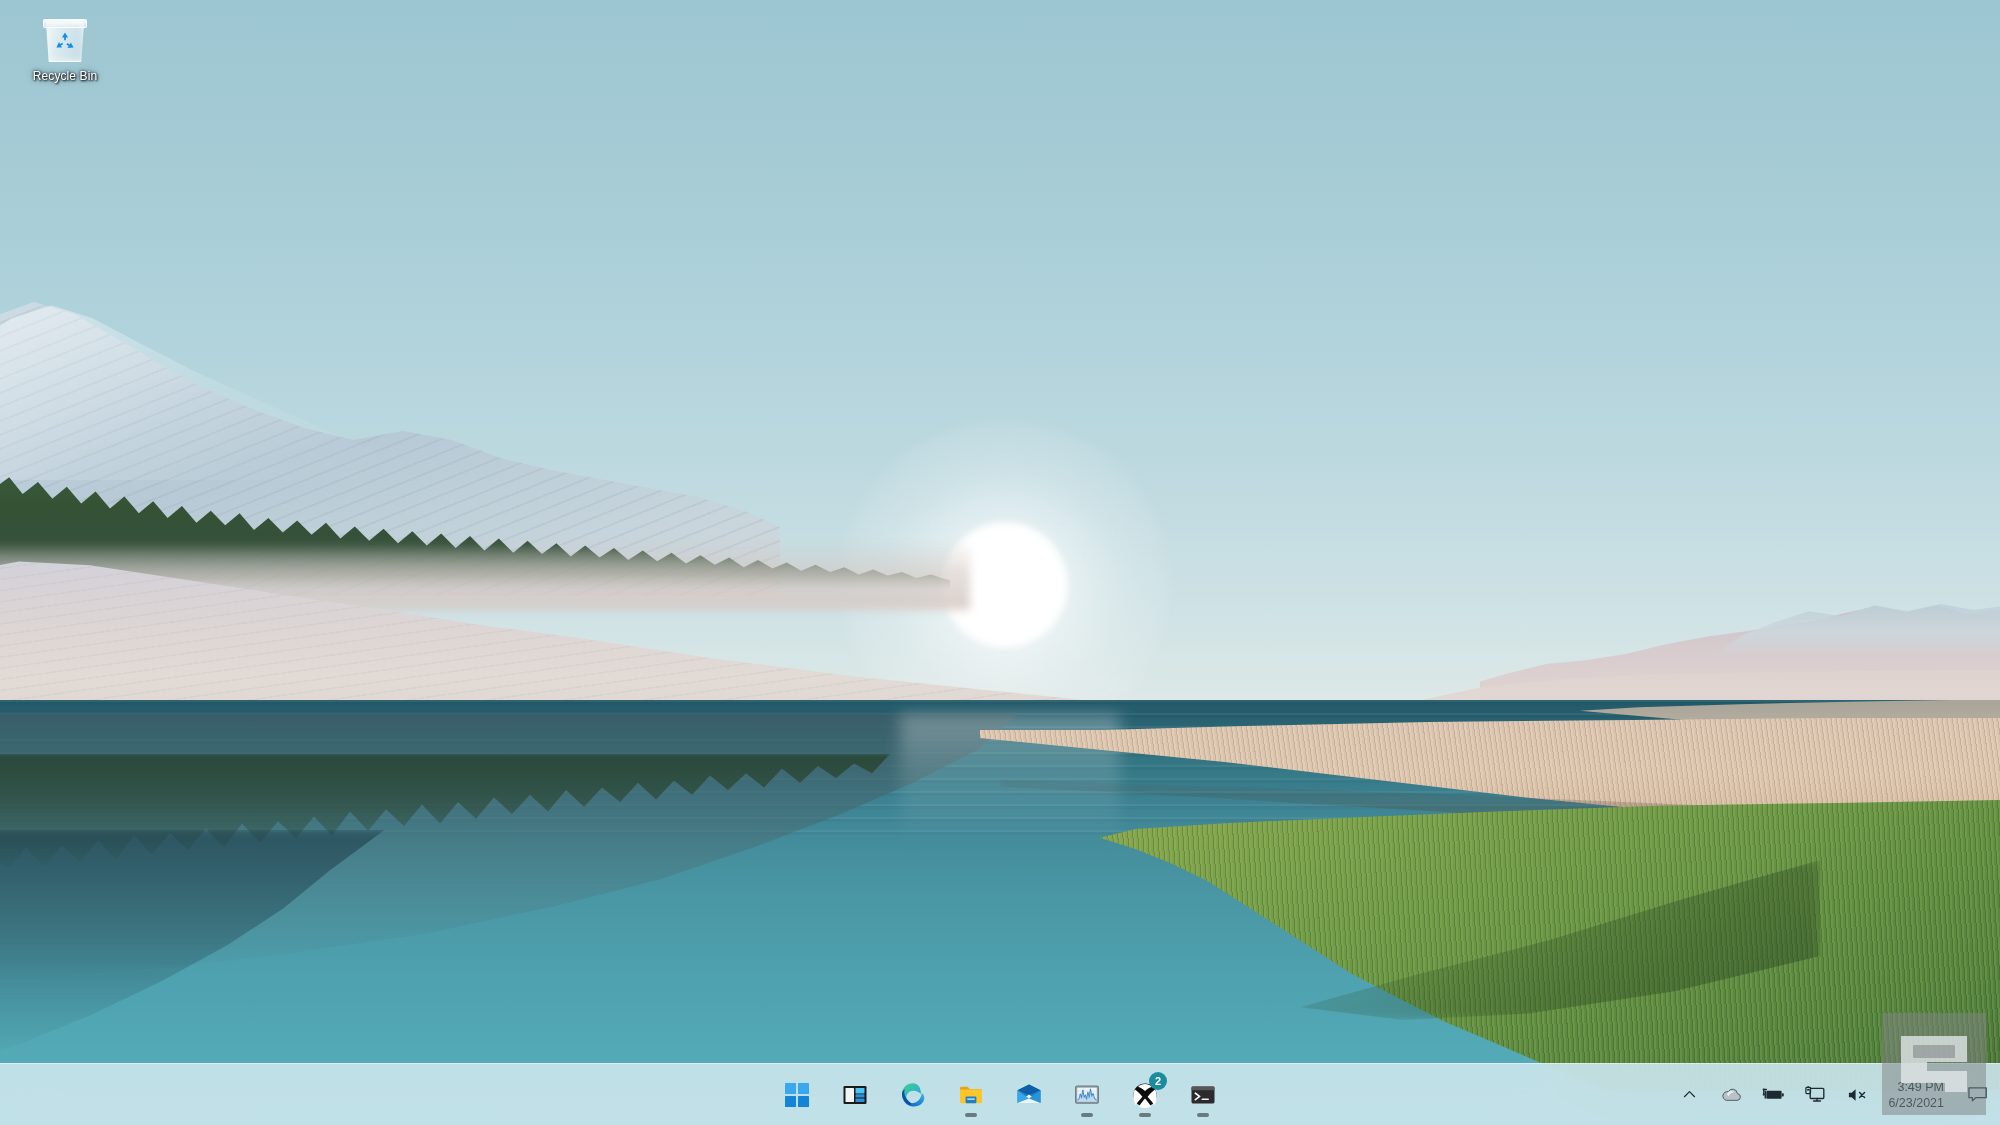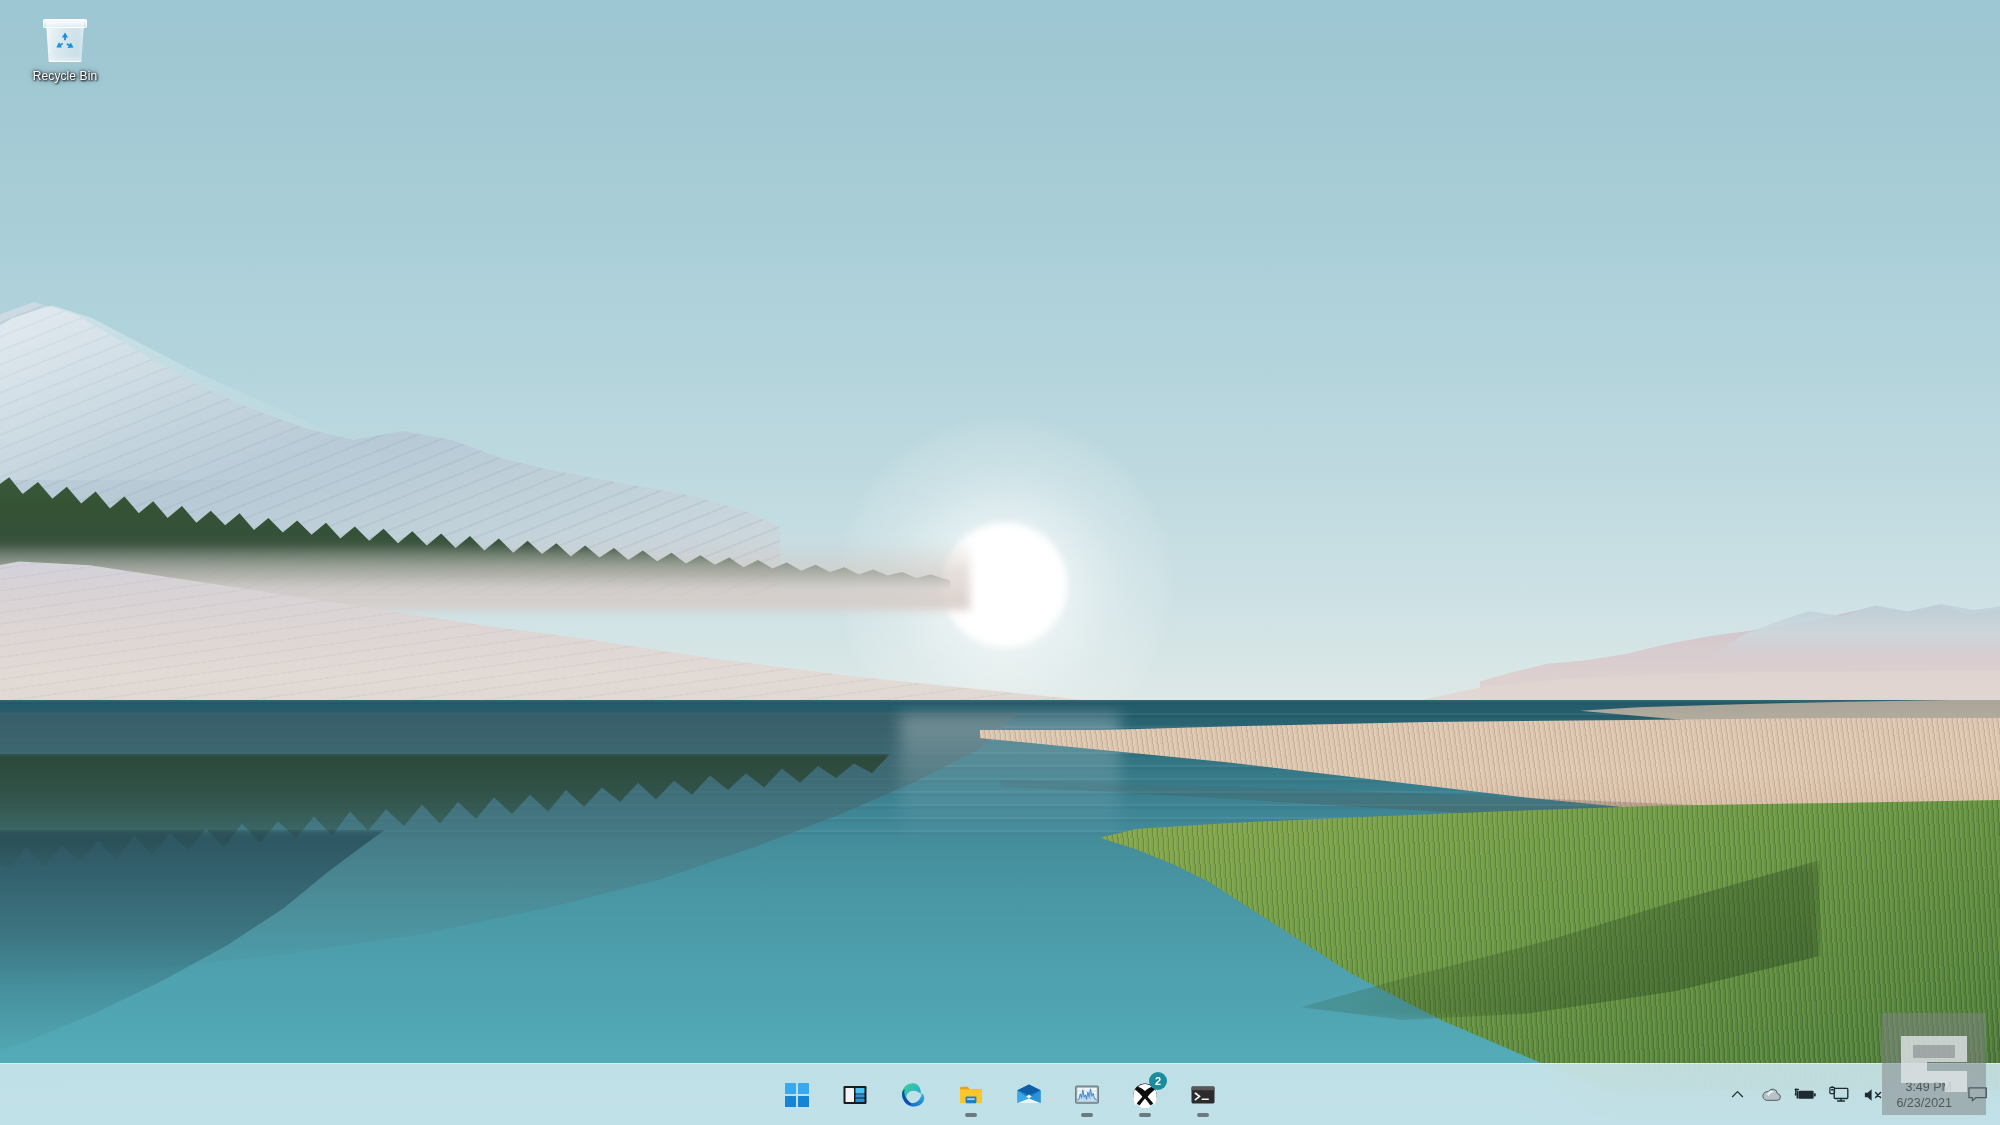--- a/index.html
+++ b/index.html
@@ -281,21 +281,21 @@
   .tb-badge {
     position:absolute; top:1px; right:2px;
     min-width:18px; height:18px; padding:0 4px;
     background:#1a8c9e; color:#fff; border-radius:9px;
     font-size:11px; line-height:18px; text-align:center; font-weight:600;
   }
 
   
   .tb-tray {
     position:absolute; right:8px; height:62px;
-    display:flex; align-items:center; gap:0;
+    display:flex; align-items:center; gap:8px;
   }
   .tray-btn {
     width:34px; height:44px; display:flex; align-items:center; justify-content:center;
     border-radius:4px; cursor:default; color:#1d2b31;
   }
   .tb-clock {
     padding:0 10px 0 6px; text-align:right; color:#15242a;
     font-size:12.5px; line-height:16px; cursor:default;
     border-radius:4px; height:44px;
     display:flex; flex-direction:column; justify-content:center;

